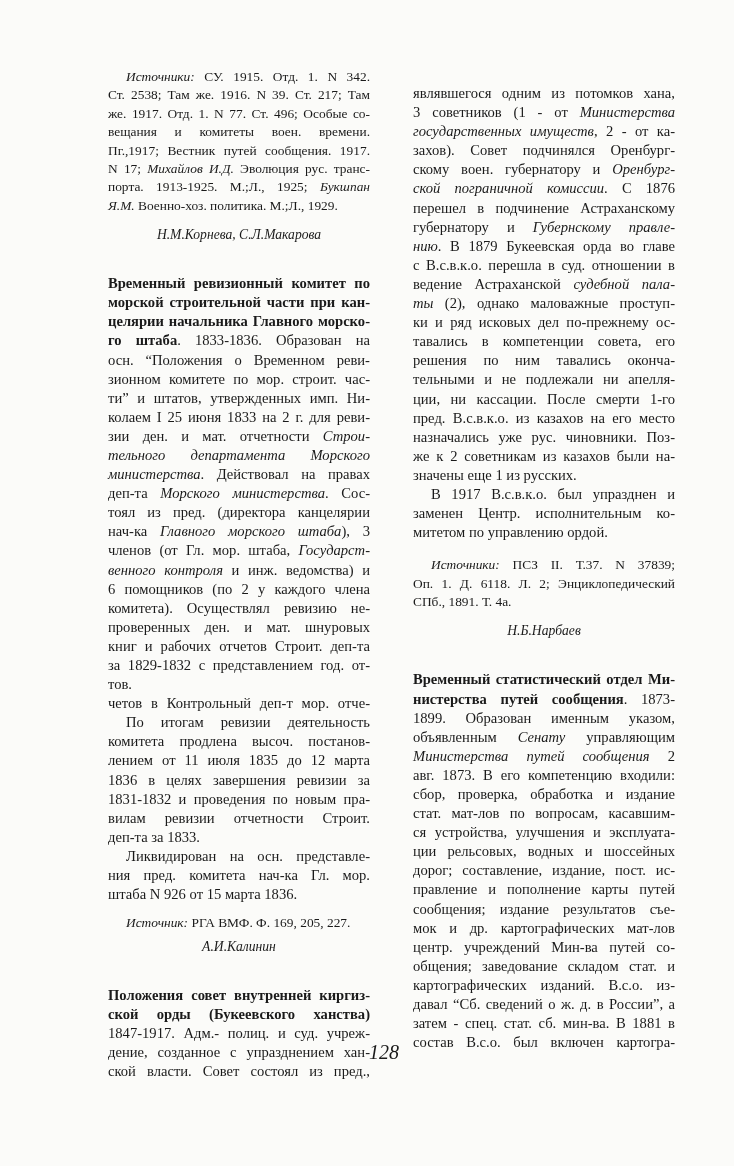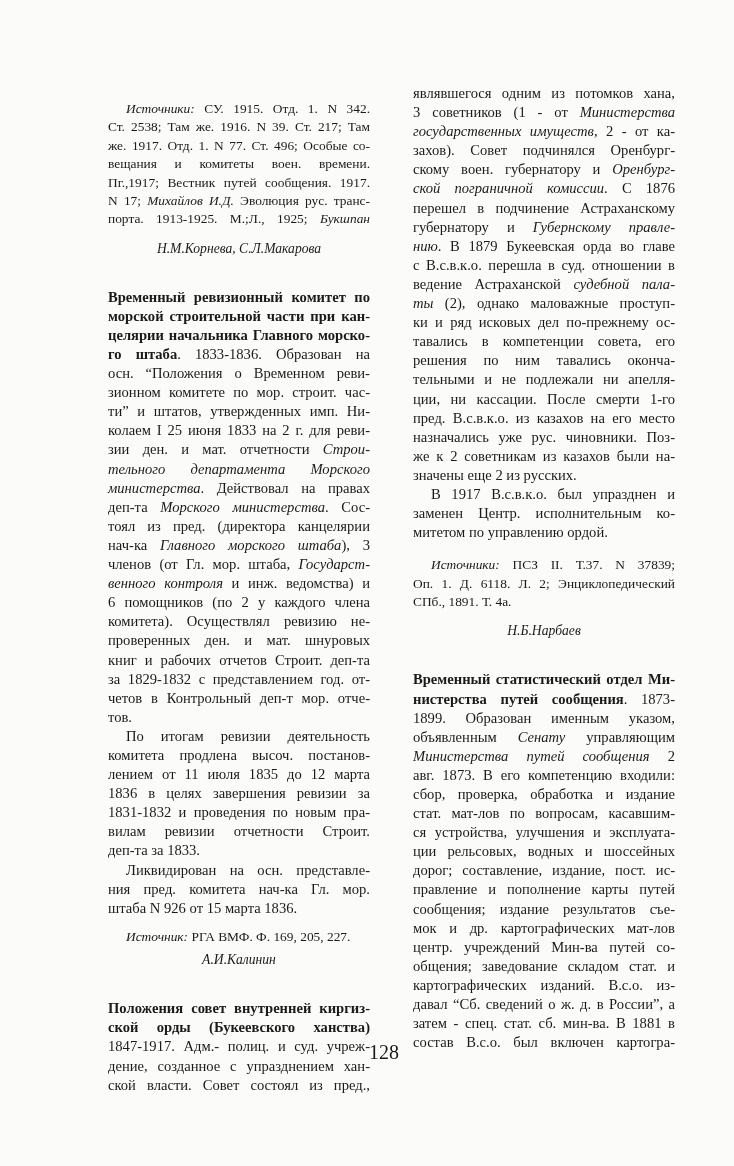--- a/index.html
+++ b/index.html
@@ -1,47 +1,48 @@
 <!DOCTYPE html>
 <html><head>
 <meta charset="utf-8">
 <style>
   html, body { margin:0; padding:0; }
   body {
     width:734px; height:1166px; background:#fbfbf9; position:relative; overflow:hidden;
     font-family:"Liberation Serif", "DejaVu Serif", serif; color:#1a1a1a;
   }
   .col { position:absolute; top:68px; font-size:14.6px; line-height:19.1px; }
-  .col.left { left:108px; width:262px;margin-top:32px; }
+  .col.left { left:108px; width:262px; }
   .col.right { left:413px; width:262px;margin-top:16px; }
   .line { display:block; text-align:justify; text-align-last:justify; white-space:nowrap; height:19.1px; overflow:visible; }
   .line.last { text-align-last:left; }
   .indent { padding-left:18px; }
   .src { font-size:13.4px; line-height:18.4px; }
   .src .line { height:18.4px; }
   .it { font-style:italic; }
   .b { font-weight:bold; }
   .gap-s { height:10px; }
   .gap-m { height:14px; }
   .gap-l { height:30px; }
   .author { font-style:italic; text-align:center; font-size:13.6px; height:19px; }
-  .pagenum { position:absolute; top:1041px; left:369px; font-size:20px; }
+  .pagenum { position:absolute; top:1041px; left:369px; font-style:italic; font-size:20px; }
 </style>
 </head>
 <body>
 
 <div class="col left">
   <div class="src">
     <span class="line indent"><span class="it">Источники:</span><span> СУ. 1915. Отд. 1. N 342.</span></span>
     <span class="line">Ст. 2538; Там же. 1916. N 39. Ст. 217; Там</span>
     <span class="line">же. 1917. Отд. 1. N 77. Ст. 496; Особые со-</span>
     <span class="line">вещания и комитеты воен. времени.</span>
     <span class="line">Пг.,1917; Вестник путей сообщения. 1917.</span>
     <span class="line"><span>N 17; </span><span class="it">Михайлов И.Д.</span><span> Эволюция рус. транс-</span></span>
     <span class="line"><span>порта. 1913-1925. М.;Л., 1925; </span><span class="it">Букшпан</span></span>
+    <span class="line last"><span class="it">Я.М.</span><span> Военно-хоз. политика. М.;Л., 1929.</span></span>
   </div>
   <div class="gap-s"></div>
   <div class="author">Н.М.Корнева, С.Л.Макарова</div>
   <div class="gap-l"></div>
 
   <div>
     <span class="line b">Временный ревизионный комитет по</span>
     <span class="line b">морской строительной части при кан-</span>
     <span class="line b">целярии начальника Главного морско-</span>
     <span class="line"><span class="b">го штаба</span><span>. 1833-1836. Образован на</span></span>
@@ -55,22 +56,22 @@
     <span class="line"><span>деп-та </span><span class="it">Морского министерства</span><span>. Сос-</span></span>
     <span class="line">тоял из пред. (директора канцелярии</span>
     <span class="line"><span>нач-ка </span><span class="it">Главного морского штаба</span><span>), 3</span></span>
     <span class="line"><span>членов (от Гл. мор. штаба, </span><span class="it">Государст-</span></span>
     <span class="line"><span class="it">венного контроля</span><span> и инж. ведомства) и</span></span>
     <span class="line">6 помощников (по 2 у каждого члена</span>
     <span class="line">комитета). Осуществлял ревизию не-</span>
     <span class="line">проверенных ден. и мат. шнуровых</span>
     <span class="line">книг и рабочих отчетов Строит. деп-та</span>
     <span class="line">за 1829-1832 с представлением год. от-</span>
+    <span class="line last">тов.</span>
     <span class="line">четов в Контрольный деп-т мор. отче-</span>
-    <span class="line last">тов.</span>
     <span class="line indent">По итогам ревизии деятельность</span>
     <span class="line">комитета продлена высоч. постанов-</span>
     <span class="line">лением от 11 июля 1835 до 12 марта</span>
     <span class="line">1836 в целях завершения ревизии за</span>
     <span class="line">1831-1832 и проведения по новым пра-</span>
     <span class="line">вилам ревизии отчетности Строит.</span>
     <span class="line last">деп-та за 1833.</span>
     <span class="line indent">Ликвидирован на осн. представле-</span>
     <span class="line">ния пред. комитета нач-ка Гл. мор.</span>
     <span class="line last">штаба N 926 от 15 марта 1836.</span>
@@ -107,21 +108,21 @@
     <span class="line"><span>ведение Астраханской </span><span class="it">судебной пала-</span></span>
     <span class="line"><span class="it">ты</span><span> (2), однако маловажные проступ-</span></span>
     <span class="line">ки и ряд исковых дел по-прежнему ос-</span>
     <span class="line">тавались в компетенции совета, его</span>
     <span class="line">решения по ним тавались оконча-</span>
     <span class="line">тельными и не подлежали ни апелля-</span>
     <span class="line">ции, ни кассации. После смерти 1-го</span>
     <span class="line">пред. В.с.в.к.о. из казахов на его место</span>
     <span class="line">назначались уже рус. чиновники. Поз-</span>
     <span class="line">же к 2 советникам из казахов были на-</span>
-    <span class="line last">значены еще 2 из русских.</span>
+    <span class="line last">значены еще 1 из русских.</span>
     <span class="line indent">В 1917 В.с.в.к.о. был упразднен и</span>
     <span class="line">заменен Центр. исполнительным ко-</span>
     <span class="line last">митетом по управлению ордой.</span>
     <div class="gap-m"></div>
     <div class="src">
       <span class="line indent"><span class="it">Источники:</span><span> ПСЗ II. Т.37. N 37839;</span></span>
       <span class="line">Оп. 1. Д. 6118. Л. 2; Энциклопедический</span>
       <span class="line last">СПб., 1891. Т. 4а.</span>
     </div>
     <div class="gap-s"></div>

